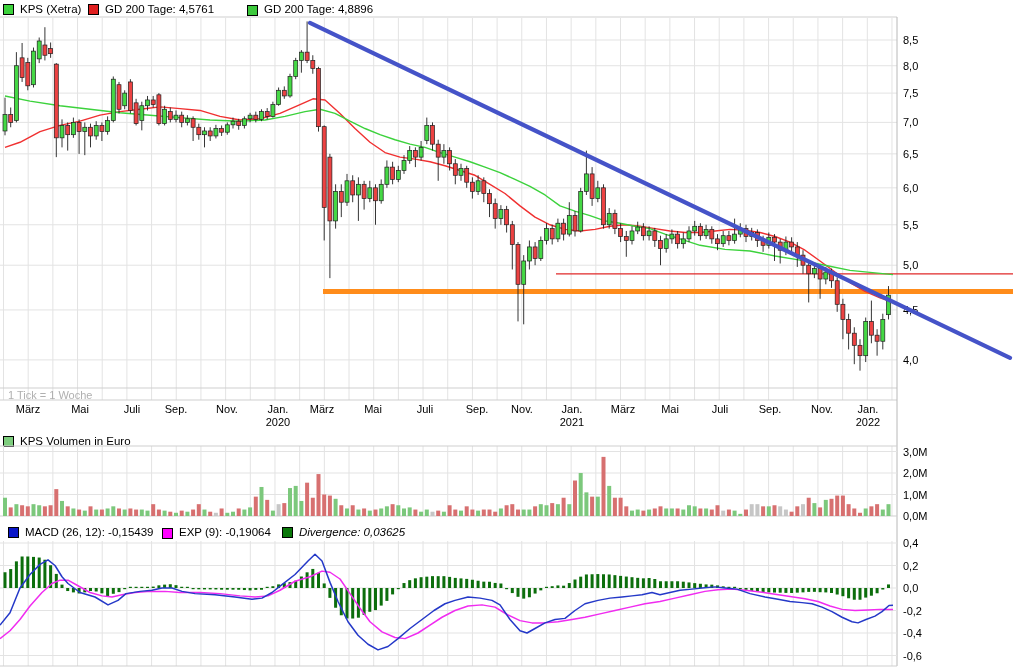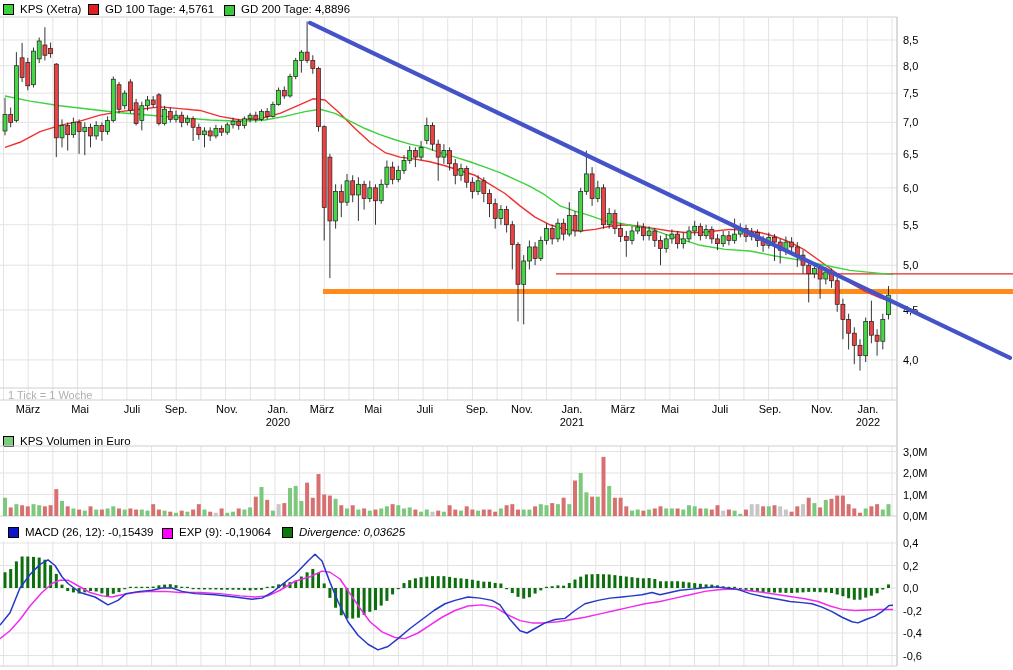--- a/index.html
+++ b/index.html
@@ -13,23 +13,23 @@
 </head>
 <body>
 
 <div class="legend-row" style="top:2px;left:0;width:1013px;">
     <span class="legend-item" style="left: 3px;">
       <span class="sq" style="background: rgb(60, 210, 60);"></span>
       <span class="lbl">KPS (Xetra)</span>
     </span>
     <span class="legend-item" style="left: 88px;">
       <span class="sq" style="background: rgb(224, 31, 31);"></span>
-      <span class="lbl">GD 100 Tage: 4,5761</span>
+      <span class="lbl">GD 200 Tage: 4,5761</span>
     </span>
-    <span class="legend-item" style="left: 224px; align-items: flex-end;">
+    <span class="legend-item" style="left: 247px; align-items: flex-end;">
       <span class="sq" style="background: rgb(60, 200, 60);"></span>
       <span class="lbl">GD 200 Tage: 4,8896</span>
     </span>
   </div>
 <div class="legend-row" style="top:434px;left:0;width:922px;">
     <span class="legend-item" style="left: 3px;">
       <span class="sq" style="background: rgb(125, 205, 125);"></span>
       <span class="lbl">KPS Volumen in Euro</span>
     </span>
   </div>

